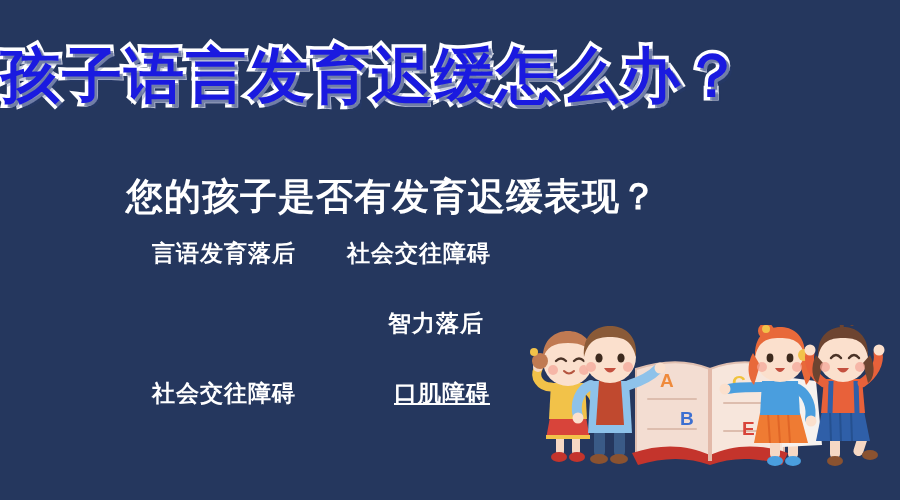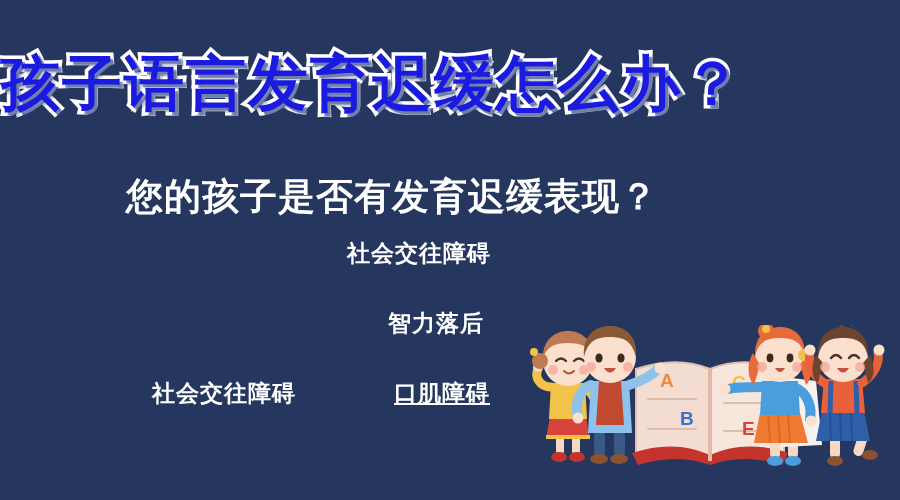--- a/index.html
+++ b/index.html
@@ -31,21 +31,20 @@
     font-weight: 700;
     letter-spacing: 2px;
     line-height: 1.05;
     color: #1a1ae0;
     -webkit-text-stroke: 7px #ffffff;
     paint-order: stroke fill;
     text-shadow:
        3px 3px 0 rgba(40,60,120,0.55),
        5px 5px 0 rgba(40,60,120,0.25);
     white-space: nowrap;
-    margin-top: 8px;
   }
 
   
   #subtitle {
     position: absolute;
     left: 126px;
     top: 172px;
     font-size: 37px;
     font-weight: 700;
     color: #ffffff;
@@ -93,20 +92,21 @@
 
 <div id="poster">
 
   <div id="headline">孩子语言发育迟缓怎么办？</div>
 
   <div id="subtitle">您的孩子是否有发育迟缓表现？</div>
 
   <div id="symptoms">
 
     <div class="sym-row r0">
+      <span class="sym-item sym-left">言语发育落后</span>
       <span class="sym-item sym-right">社会交往障碍</span>
     </div>
 
     <div class="sym-row r1">
       <span class="sym-item sym-right">智力落后</span>
     </div>
 
     <div class="sym-row r2">
       <span class="sym-item sym-left">社会交往障碍</span>
       <span class="sym-item sym-right">口肌障碍</span>

